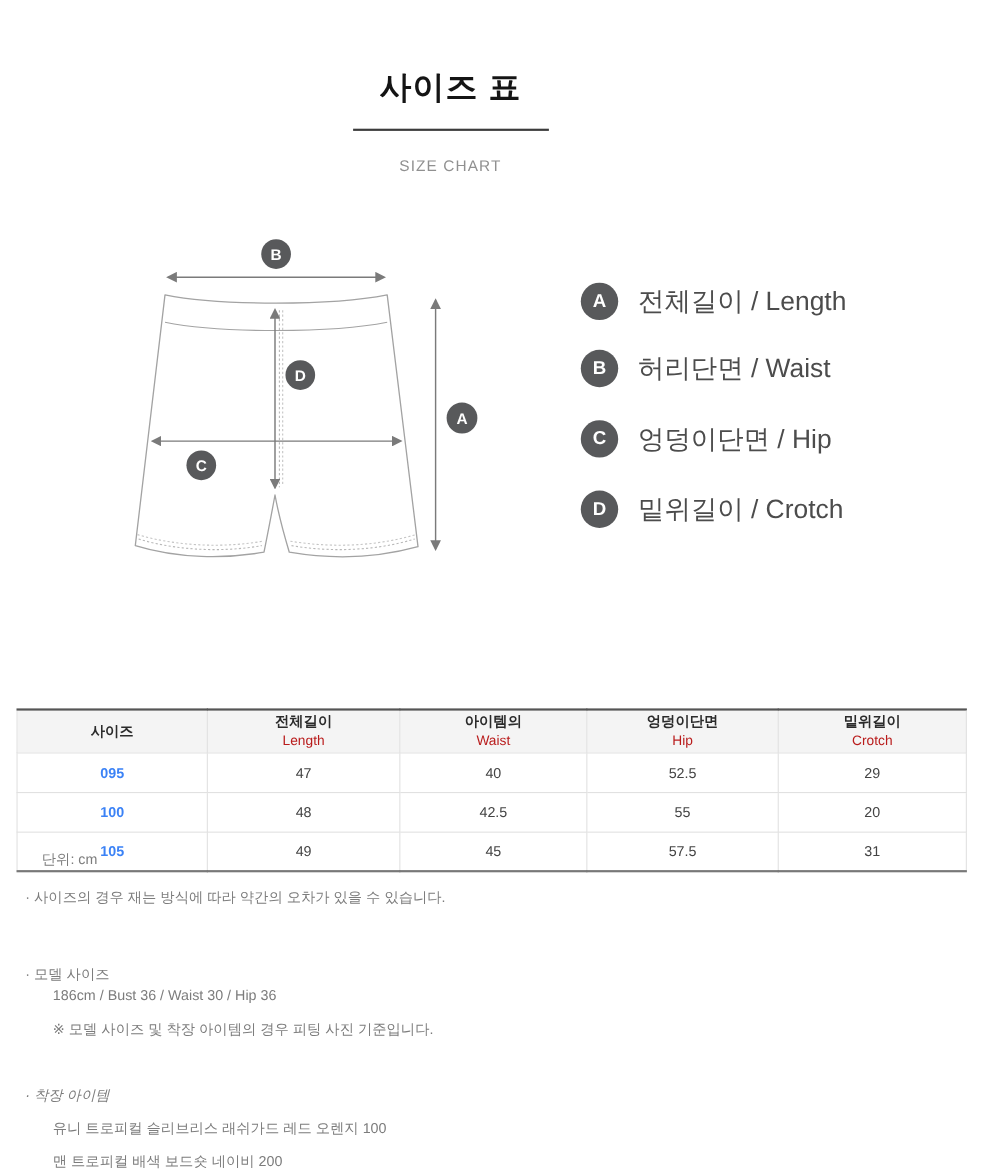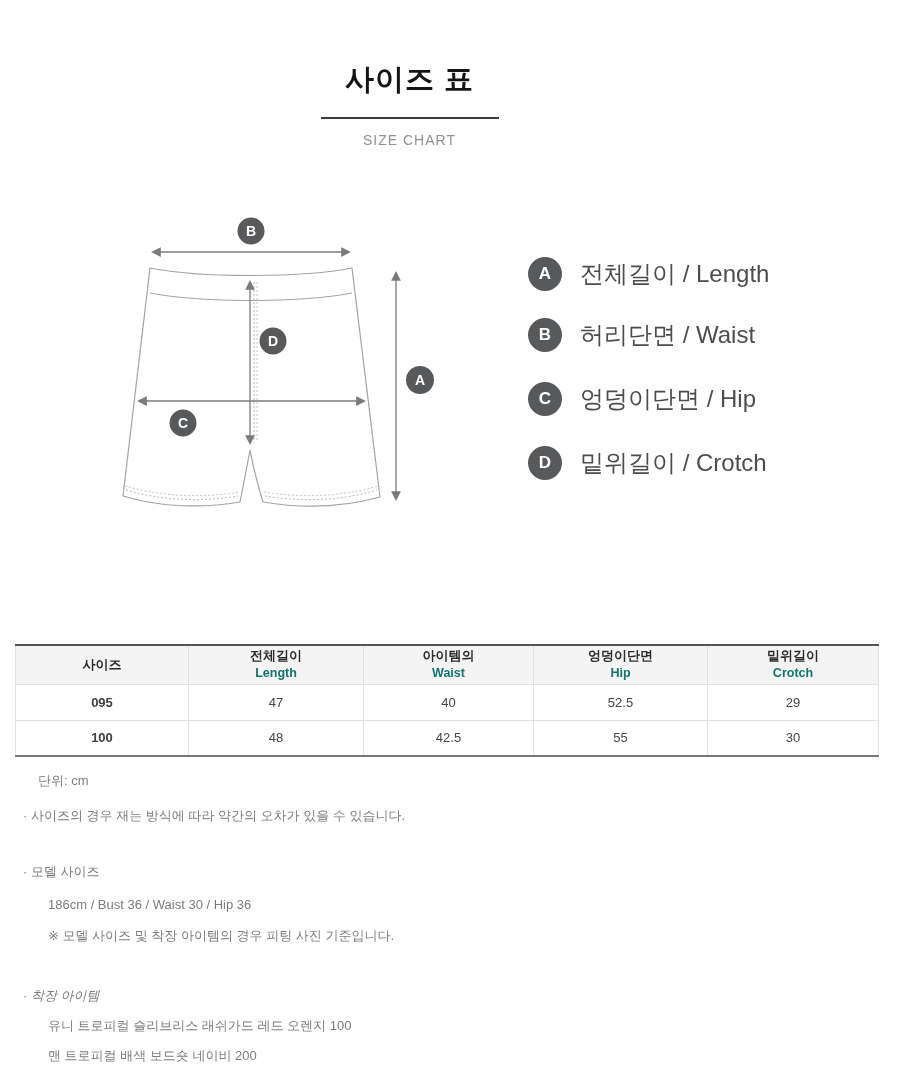--- a/index.html
+++ b/index.html
@@ -17,21 +17,21 @@
   .page-title {
     margin-top: 60px;
     font-size: 29px; font-weight: bold; color: #141414;
     letter-spacing: 1px;
   }
   .title-underline {
     width: 178px; height: 2px; background: #3c3c3c;
     margin: 17px auto 0 auto;
   }
   .page-subtitle {
-    margin-top: 13px;
+    margin-top: 23px;
     font-size: 14px; color: #909090; letter-spacing: 1px;
   }
 
   
   .diagram-svg { position: absolute; left: 100px; top: 210px; }
 
   
   .legend { position: absolute; left: 528px; top: 0; }
   .legend-row { position: absolute; left: 0; display: flex; align-items: center; white-space: nowrap; }
   .legend-row.r0 { top: 257px; }
@@ -60,30 +60,30 @@
   }
   .size-table th, .size-table td {
     border: 1px solid #e1e1e1;
     text-align: center; vertical-align: middle;
     padding: 0;
   }
   .size-table th {
     background: #f4f4f4; height: 39px;
     font-weight: bold; color: #2b2b2b; line-height: 1.25;
   }
-  .size-table th .en { font-weight: bold; color: #0f766e; font-size: 12.5px; margin-top: 48px; }
+  .size-table th .en { font-weight: normal; color: #b91c1c; font-size: 12.5px; margin-top: 48px; }
   .size-table td { height: 36px; color: #444; background: #fff; }
-  .size-table td.size-col { font-weight: bold; color: #404040; }
+  .size-table td.size-col { font-weight: bold; color: #3b82f6; }
 
   
   .notes { position: absolute; left: 0; top: 770px; width: 900px; height: 297px; font-size: 13px; color: #7c7c7c; }
   .note-line { position: absolute; white-space: nowrap; }
   .n-unit   { top: 2px;   left: 38px; }
   .n-b1     { top: 37px;  left: 23px; }
-  .n-mtitle { top: 93px;  left: 23px; }
+  .n-mtitle { top: 107px;  left: 23px; }
   .n-msize  { top: 127px; left: 48px; }
   .n-mnote  { top: 157px; left: 48px; }
   .n-otitle { top: 217px; left: 23px; font-style: italic; }
   .n-oi1    { top: 247px; left: 48px; }
   .n-oi2    { top: 277px; left: 48px; }
 </style>
 </head>
 <body>
 
 <div class="title-block">
@@ -178,21 +178,28 @@
       <td>47</td>
       <td>40</td>
       <td>52.5</td>
       <td>29</td>
     </tr>
     <tr>
       <td class="size-col">100</td>
       <td>48</td>
       <td>42.5</td>
       <td>55</td>
-      <td>30</td>
+      <td>20</td>
+    </tr>
+    <tr>
+      <td class="size-col">105</td>
+      <td>49</td>
+      <td>45</td>
+      <td>57.5</td>
+      <td>31</td>
     </tr>
   </tbody>
 </table>
 
 <div class="notes">
   <div class="note-line n-unit">단위: cm</div>
   <div class="note-line n-b1">· 사이즈의 경우 재는 방식에 따라 약간의 오차가 있을 수 있습니다.</div>
   <div class="note-line n-mtitle">· 모델 사이즈</div>
   <div class="note-line n-msize">186cm / Bust 36 / Waist 30 / Hip 36</div>
   <div class="note-line n-mnote">※ 모델 사이즈 및 착장 아이템의 경우 피팅 사진 기준입니다.</div>

